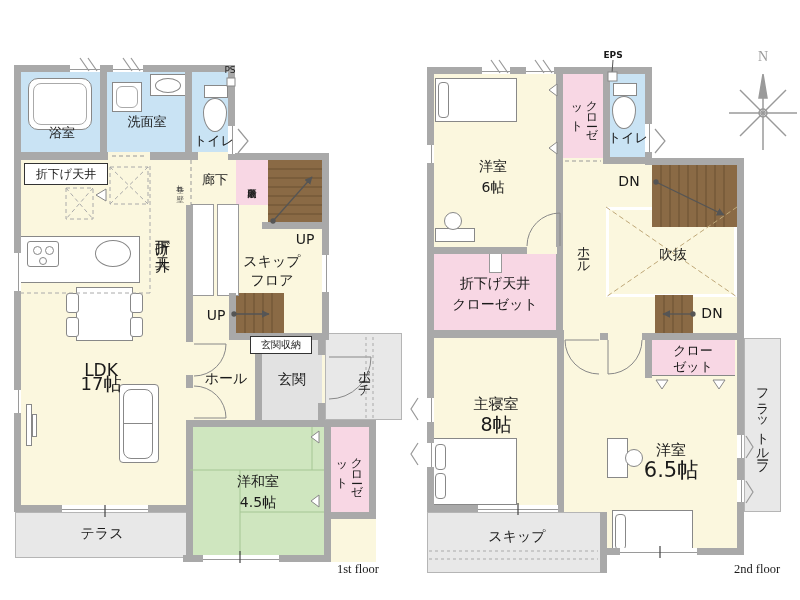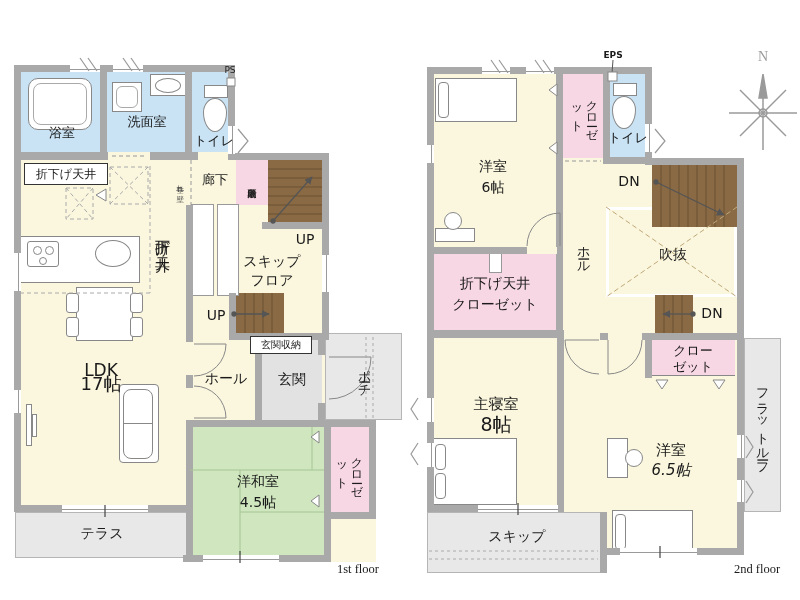--- a/index.html
+++ b/index.html
@@ -307,21 +307,21 @@
   <div class="lbl" style="left:628px;top:138px;">トイレ</div>
   <div class="lbl" style="left:629px;top:182px;font-size:14px;">DN</div>
   <div class="lbl vert" style="left:583px;top:252px;font-size:13px;">ホール</div>
   <div class="lbl" style="left:673px;top:255px;font-size:14px;">吹抜</div>
   <div class="lbl" style="left:712px;top:314px;font-size:14px;">DN</div>
   <div class="lbl" style="left:495px;top:284px;font-size:14px;">折下げ天井</div>
   <div class="lbl" style="left:495px;top:305px;font-size:14px;">クローゼット</div>
   <div class="lbl" style="left:496px;top:404px;font-size:15px;">主寝室</div>
   <div class="lbl" style="left:496px;top:425px;font-size:19px;">8帖</div>
   <div class="lbl" style="left:671px;top:450px;font-size:15px;">洋室</div>
-  <div class="lbl" style="left:671px;top:470px;font-size:15px;font-style:italic;">6.5帖</div>
+  <div class="lbl" style="left:671px;top:470px;font-size:21px;">6.5帖</div>
   <div class="lbl" style="left:693px;top:351px;font-size:13px;">クロー</div>
   <div class="lbl" style="left:693px;top:367px;font-size:13px;">ゼット</div>
   <div class="lbl vert" style="left:762px;top:424px;font-size:13px;">フラットルーフ</div>
   <div class="lbl" style="left:517px;top:537px;font-size:14px;">スキップ</div>
   <div class="lbl serif" style="left:757px;top:570px;font-size:12.5px;">2nd floor</div>
 
   <div class="lbl serif" style="left:763px;top:57px;font-size:14px;color:var(--compass);">N</div>
 
 </div>
 

